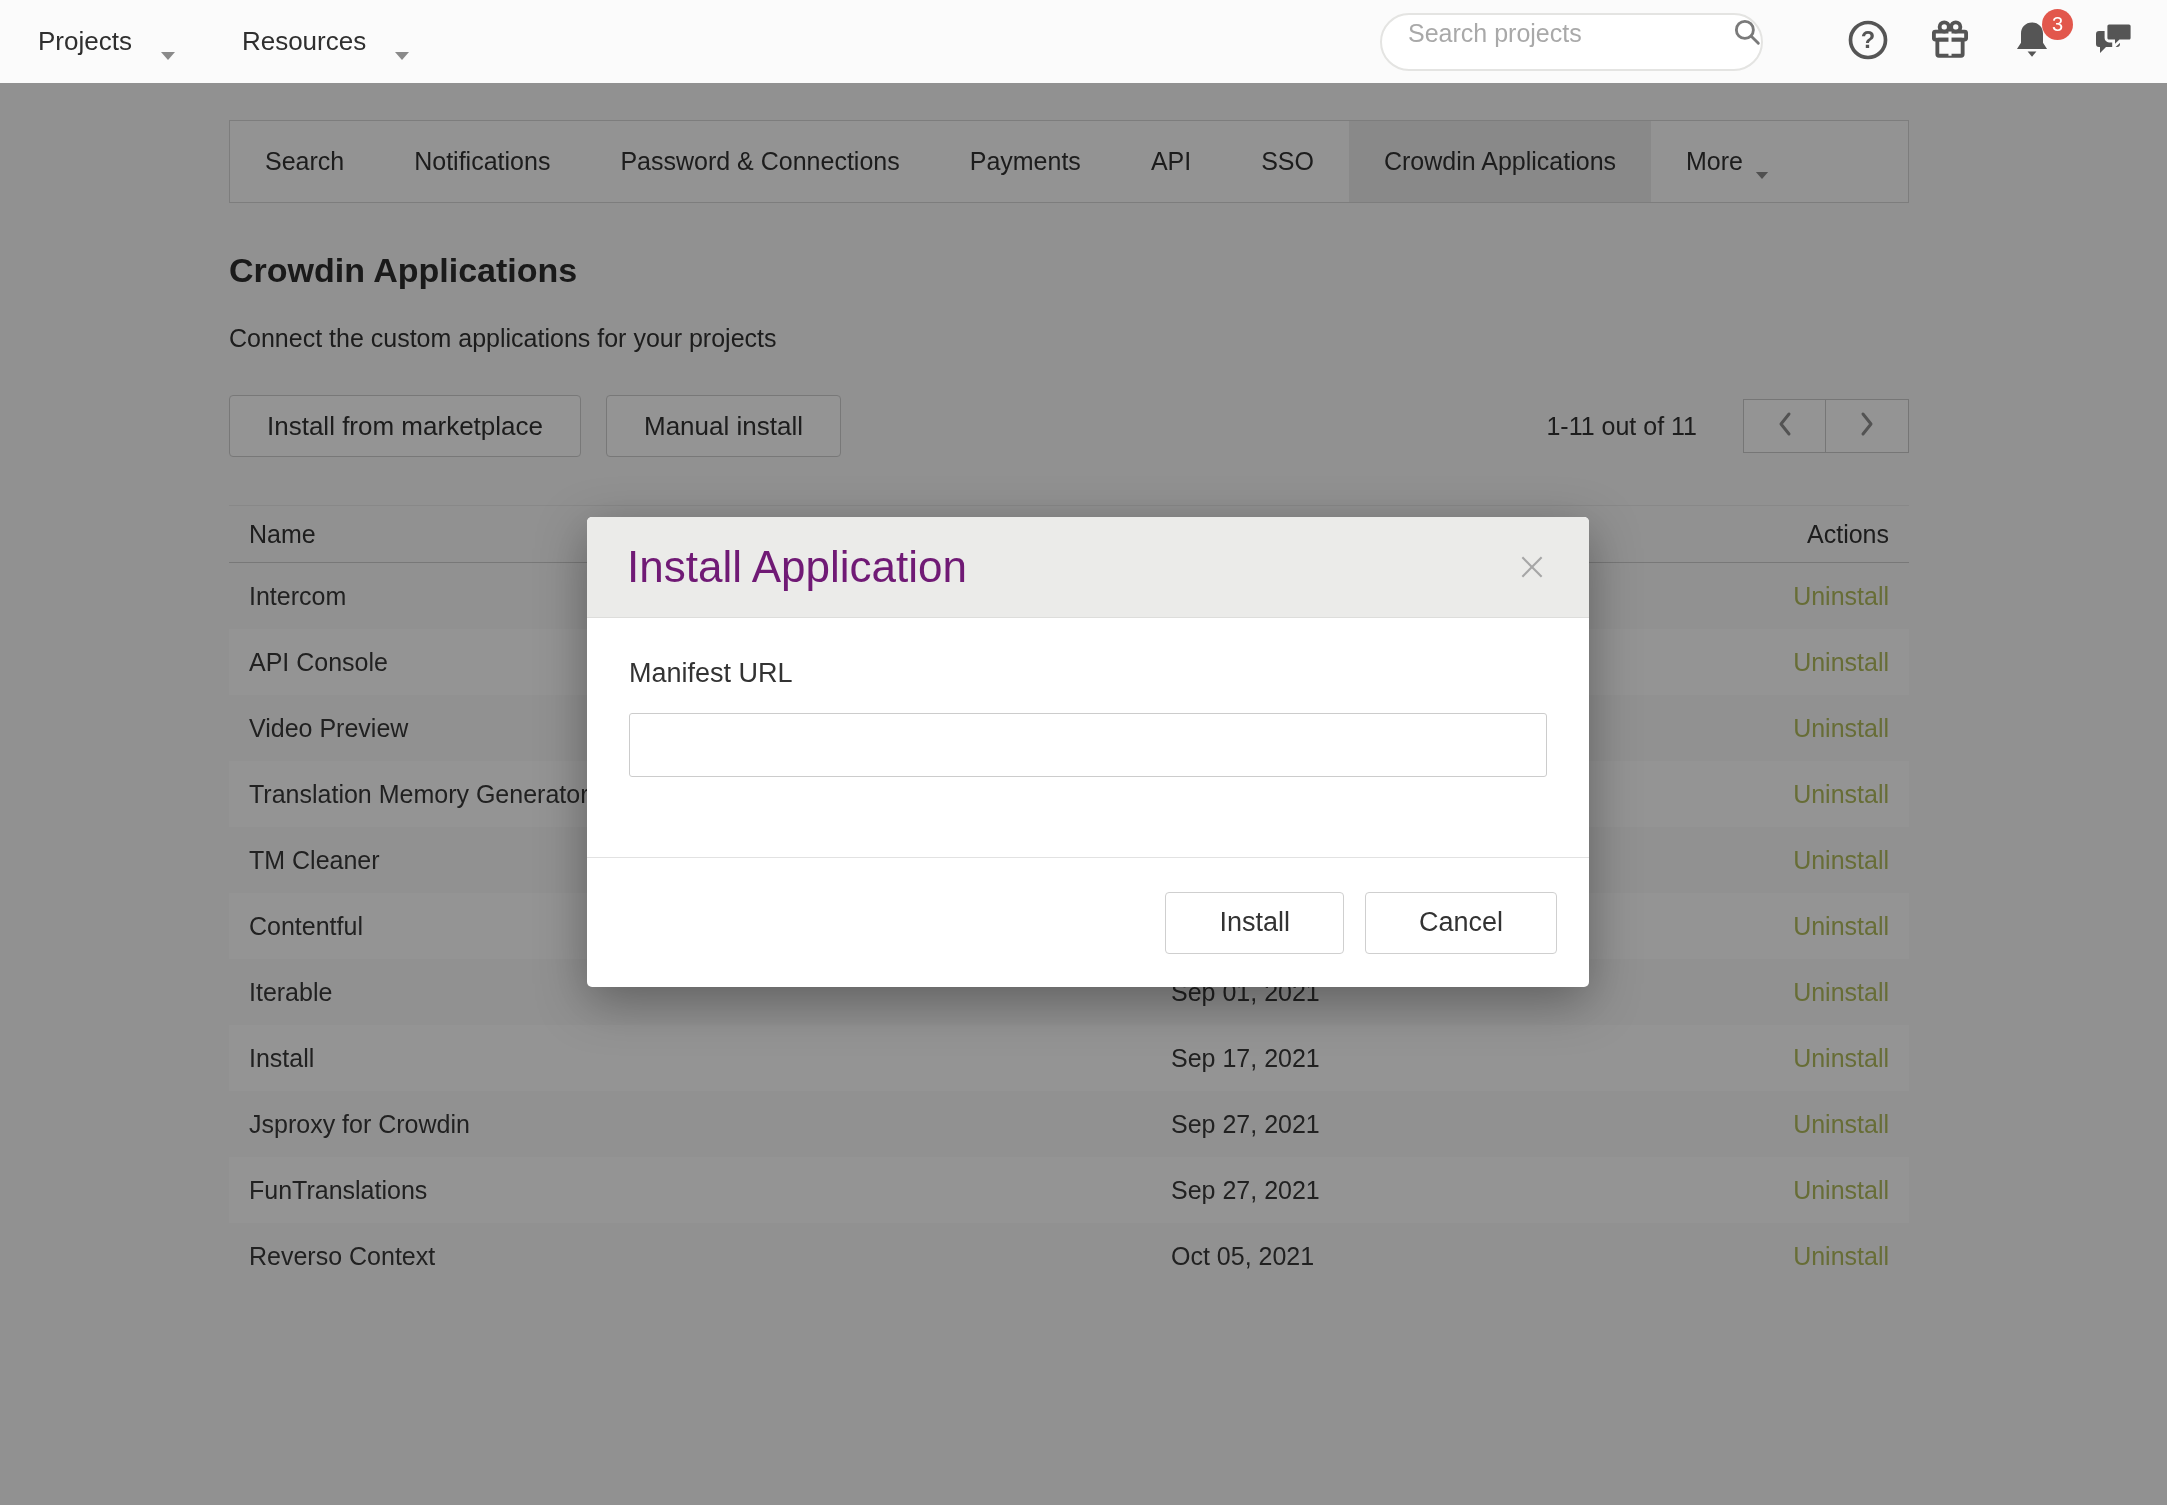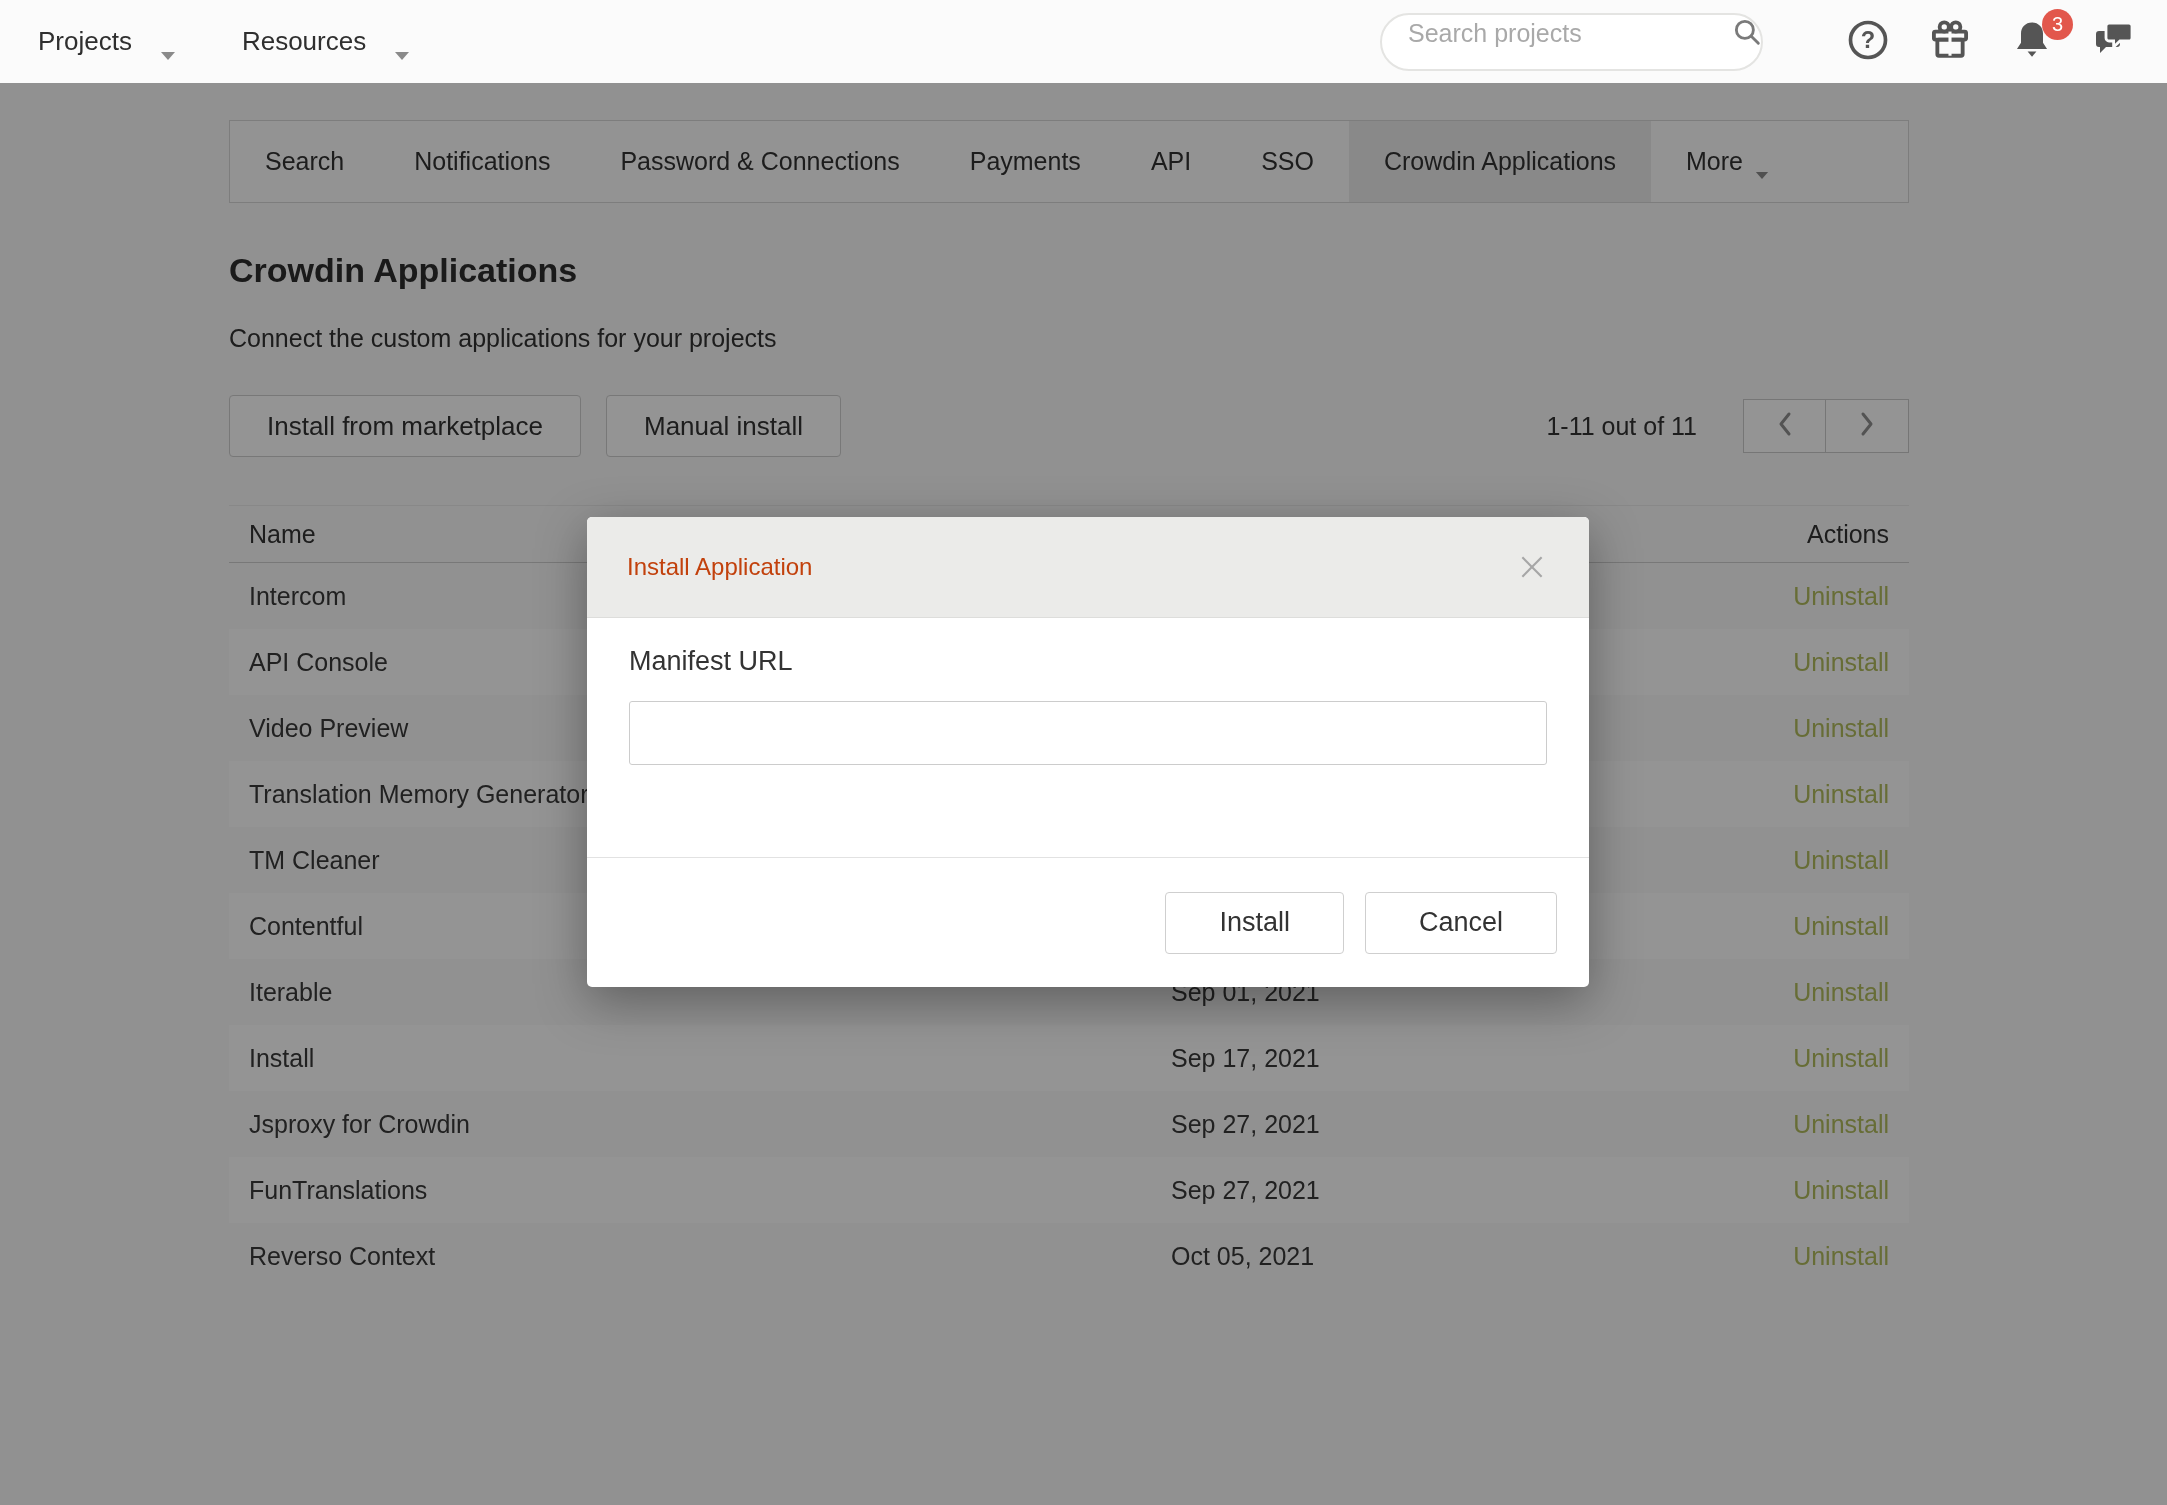--- a/index.html
+++ b/index.html
@@ -95,23 +95,23 @@
   .modal {
     position:absolute; left:587px; top:517px; width:1002px; height:470px;
     background:#fff; border-radius:5px; z-index:100; overflow:hidden;
     box-shadow:0 14px 50px rgba(0,0,0,0.35);
     display:flex; flex-direction:column;
   }
   .modal-header {
     height:101px; background:#ebebe9; border-bottom:1px solid #dddddb;
     display:flex; align-items:center; padding:0 40px; flex:none;
   }
-  .modal-title { font-size:24px; font-weight:300; color:#c2410c; }
+  .modal-title { font-size:44px; font-weight:300; color:#701a75; }
   .modal-close { margin-left:auto; width:34px; height:34px; cursor:pointer; display:flex; align-items:center; justify-content:center; }
-  .modal-body { flex:1; padding:28px 42px 0 42px; }
+  .modal-body { flex:1; padding:40px 42px 0 42px; }
   .field-label { font-size:27px; color:#333; margin-bottom:24px; }
   .text-input {
     width:100%; height:64px; border:1px solid #cccccc; border-radius:3px;
     font-size:26px; color:#333; padding:0 18px; font-family:inherit; outline:none; background:#fff;
   }
   .modal-footer {
     flex:none; height:130px; border-top:1px solid #e2e2e2;
     display:flex; align-items:center; justify-content:flex-end; padding:0 32px;
   }
   .modal-footer .btn { height:62px; font-size:27px; padding:0 53px; border-radius:4px; }

